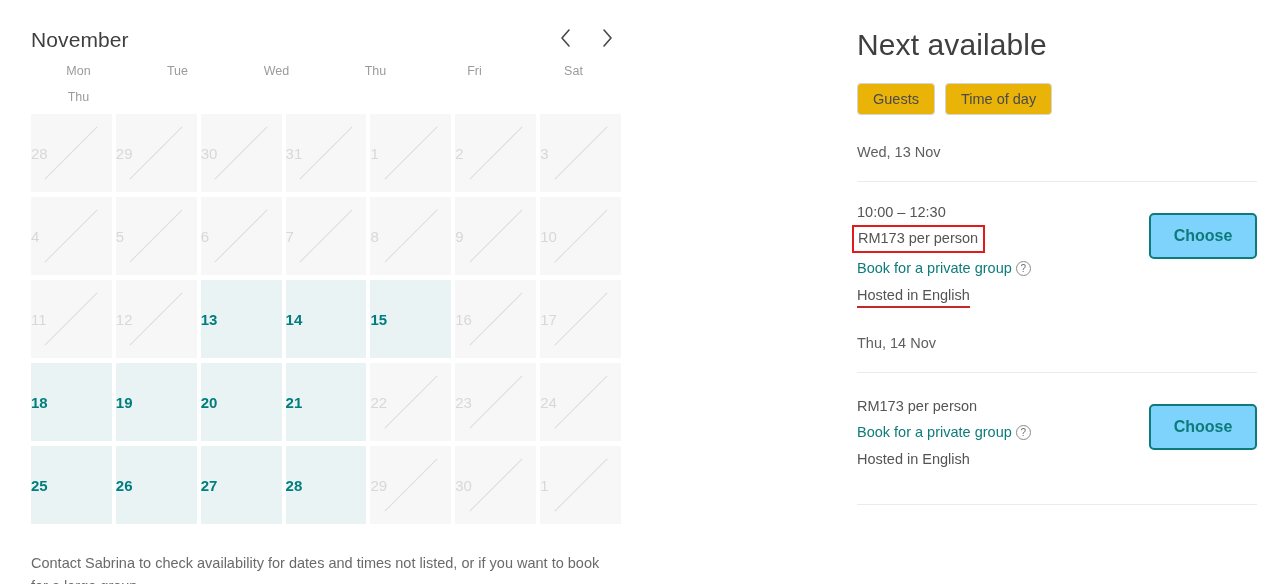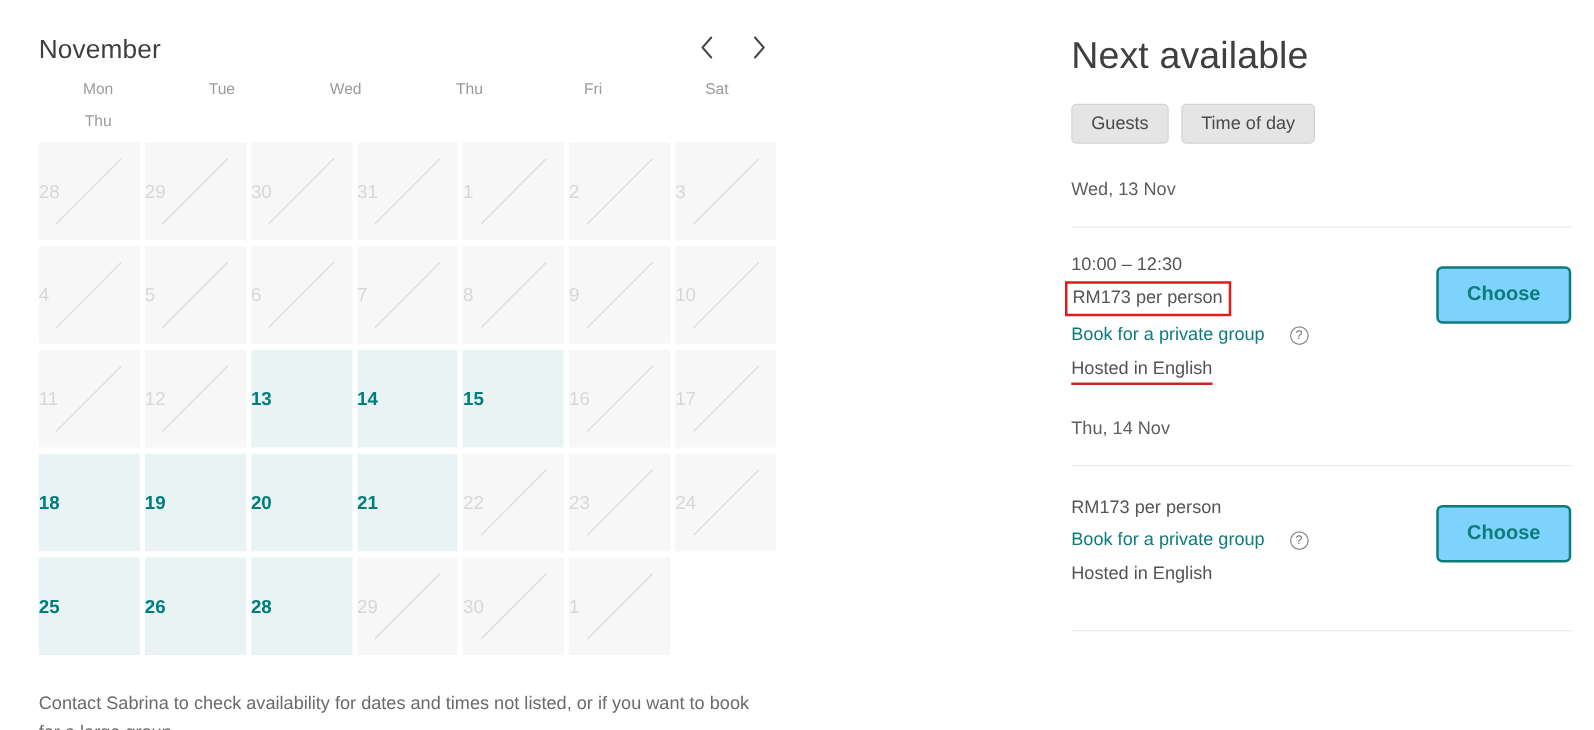--- a/index.html
+++ b/index.html
@@ -133,21 +133,21 @@
   .filters {
     display: flex;
     gap: 10px;
     margin-top: 19px;
   }
   .filter-chip {
     height: 32px;
     padding: 0 15px;
     border: 1px solid #d4d4d4;
     border-radius: 4px;
-    background: #e5e5e5;
+    background: #eab308;
     font-family: "Liberation Sans", sans-serif;
     font-size: 14.5px;
     color: #4a4a4a;
     cursor: pointer;
     line-height: 30px;
   }
 
   .date-group { margin-top: 27px; }
   .date-label {
     font-size: 14.5px;
@@ -191,21 +191,21 @@
     margin-left: -5px;
     margin-top: 2px;
   }
   .slot-private {
     margin-top: 5px;
     font-size: 14.5px;
     color: #0e7b7b;
     line-height: 21px;
     display: flex;
     align-items: center;
-    gap: 20px;
+    gap: 4px;
     cursor: pointer;
     width: fit-content;
   }
   .qmark {
     display: inline-flex;
     align-items: center;
     justify-content: center;
     width: 15px; height: 15px;
     border: 1px solid #8a8a8a;
     border-radius: 50%;
@@ -388,20 +388,23 @@
         </button>
         <button class="day disabled">
           <span class="strike"></span>
           <span class="num">24</span>
         </button>
         <button class="day available">
           <span class="num">25</span>
         </button>
         <button class="day available">
           <span class="num">26</span>
+        </button>
+        <button class="day available">
+          <span class="num">27</span>
         </button>
         <button class="day available">
           <span class="num">28</span>
         </button>
         <button class="day disabled">
           <span class="strike"></span>
           <span class="num">29</span>
         </button>
         <button class="day disabled">
           <span class="strike"></span>

